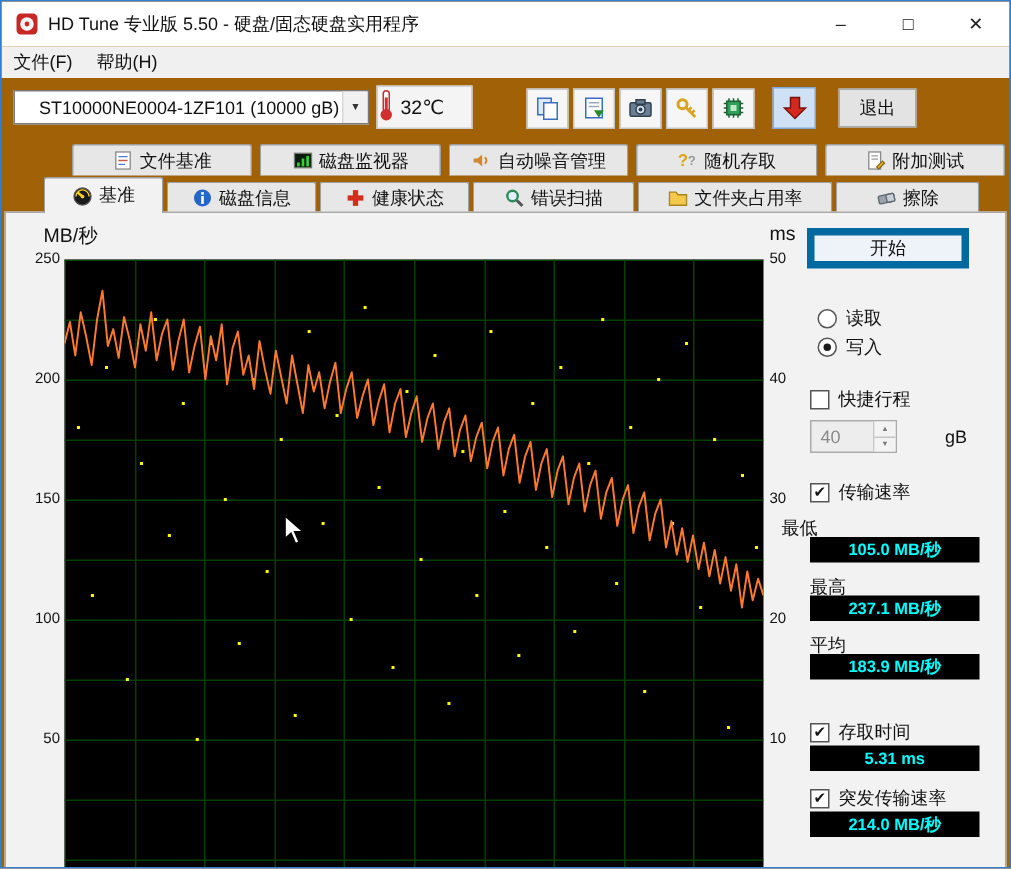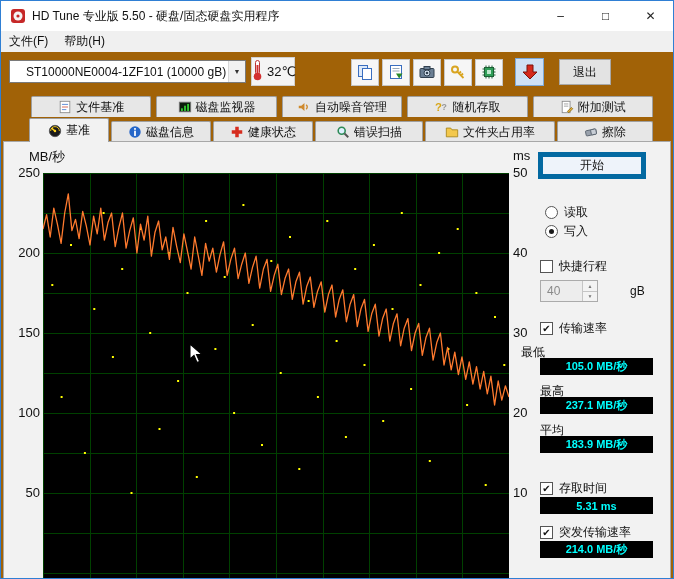--- a/index.html
+++ b/index.html
@@ -17,41 +17,41 @@
   
   .menubar{position:absolute;top:30px;left:0;right:0;height:21px;background:#f0f0f0;display:flex;align-items:center;font-size:12px;color:#111}
   .menuitem{padding:2px 8px}
 
   
   .toolbar{position:absolute;top:51px;left:0;right:0;height:42px}
   .combo{position:absolute;left:8px;top:8px;width:237px;height:23px;background:#fff;border:1px solid #7a7a7a;font-size:12px;display:flex;align-items:center;padding-left:16px;color:#111}
   .combo-val{flex:1;white-space:nowrap;overflow:hidden}
   .combo-arrow{width:17px;height:100%;display:flex;align-items:center;justify-content:center;border-left:1px solid #d8d8d8;background:#f1f1f1}
   .combo-arrow::after{content:"▼";font-size:7px;color:#333}
-  .tempbox{position:absolute;left:250px;top:5px;width:44px;height:29px;border:1px solid #cfcfcf;display:flex;align-items:center;justify-content:space-between;gap:4px;font-size:13px;color:#111;background:#f4f4f4}
+  .tempbox{position:absolute;left:250px;top:5px;width:64px;height:29px;border:1px solid #cfcfcf;display:flex;align-items:center;justify-content:flex-start;gap:4px;font-size:13px;color:#111;background:#f4f4f4}
   .tbgroup{position:absolute;left:350px;top:6px;display:flex;align-items:center}
   .tbtn{width:28px;height:27px;border:1px solid #c6c6c6;background:#f6f6f6;display:flex;align-items:center;justify-content:center;margin-right:3px}
   .tbtn.pressed{background:#cfe1f5;border:1px solid #7da9d8;margin-left:9px;width:29px;height:28px}
   .exitbtn{margin-left:12px;width:52px;height:26px;border:1px solid #a8a8a8;background:#e3e3e3;font-size:12px;font-family:inherit;color:#111}
 
   
   .tabrow{position:absolute;display:flex}
-  .row1{left:30px;top:95px;width:622px;height:21px;gap:5px}
+  .row1{left:47px;top:95px;width:622px;height:21px;gap:5px}
   .row1 .tab{flex:1}
   .row2{left:28px;top:117px;width:630px;height:24px;align-items:flex-end;gap:2px}
   .tab{display:flex;align-items:center;justify-content:center;gap:4px;font-size:12px;color:#111;background:#e7e7e7;border:1px solid #9f9f9f;border-bottom:none;border-radius:2px 2px 0 0;padding:0 8px;white-space:nowrap;height:21px}
   .row2 .tab{height:21px}
   .row2 .tab.active{height:24px;background:#f2f2f2;position:relative;z-index:4}
   .ticon{flex:0 0 auto}
 
   
   .content{position:absolute;left:2px;top:140px;width:668px;height:437px;background:#f2f2f2;border:1px solid #a8a8a8;border-bottom:none}
 
   .axis-label{position:absolute;font-size:13px;color:#111}
-  .ticks{position:absolute;width:27px;height:340px;font-size:13px;color:#111}
+  .ticks{position:absolute;width:27px;height:340px;font-size:10px;color:#111}
   .ticks .tick{position:absolute;height:12px;line-height:12px;width:100%}
   #left-ticks{left:12px;top:166px;text-align:right}
   #right-ticks{left:512px;top:166px;text-align:left}
 
   .plot{position:absolute;left:42px;top:172px;width:466px;height:406px;background:#000}
   .plot svg{display:block}
 
   .cursor{position:absolute;left:188px;top:342px;z-index:9}
 
   

